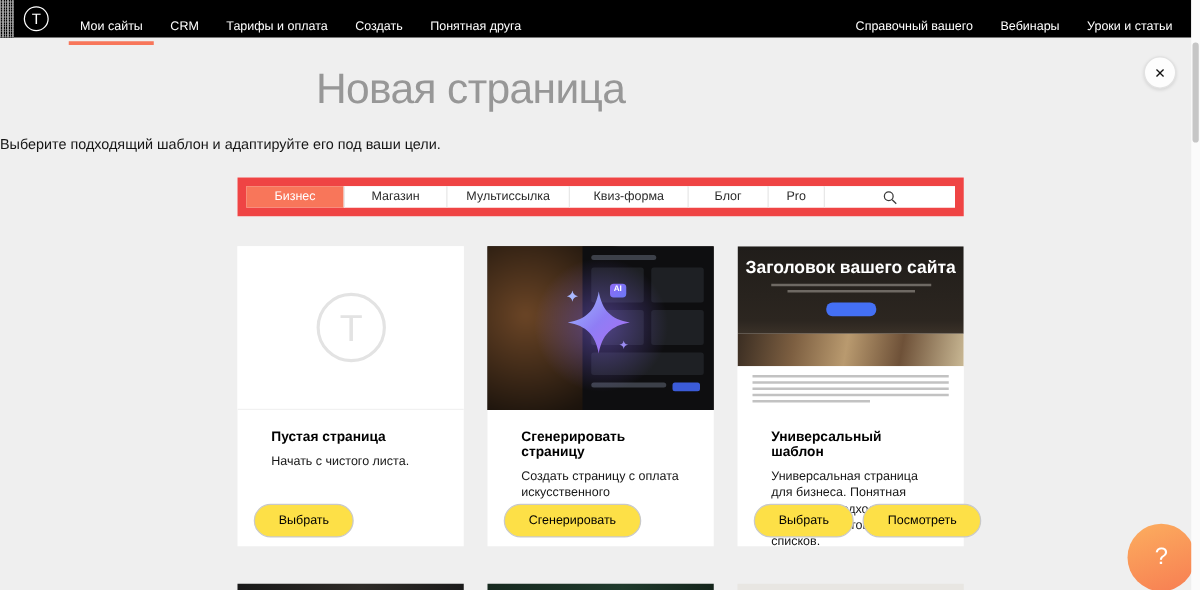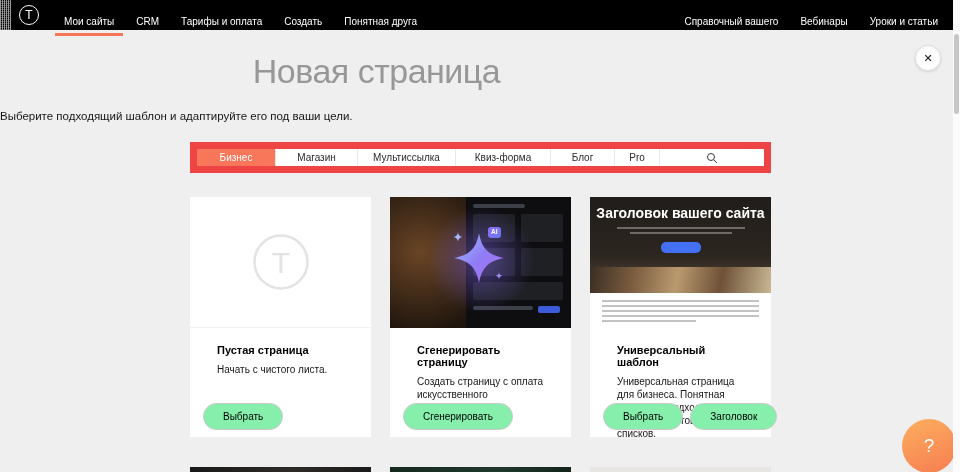--- a/index.html
+++ b/index.html
@@ -42,21 +42,21 @@
   
   .cards{position:absolute;left:190px;display:flex;gap:19px;}
   .cards.row1{top:197px;}
   .cards.row2{top:467px;}
   .card{width:181px;height:240px;background:#fff;position:relative;}
   .card-preview{height:131px;position:relative;overflow:hidden;cursor:pointer;}
   .card-body{padding:16px 27px 0;}
   .card-title{font-size:11px;font-weight:bold;color:#000;margin-bottom:7px;}
   .card-desc{font-size:10px;line-height:13px;color:#161616;}
   .card-actions{position:absolute;left:13px;bottom:7px;display:flex;gap:7px;}
-  .btn-outline{height:27px;padding:0 19px;border:1px solid #c9c9c9;border-radius:14px;background:#86efac;font-size:10px;color:#000;display:flex;align-items:center;cursor:pointer;white-space:nowrap;}
+  .btn-outline{height:27px;padding:0 19px;border:1px solid #c9c9c9;border-radius:14px;background:#fde047;font-size:10px;color:#000;display:flex;align-items:center;cursor:pointer;white-space:nowrap;}
 
   
   .preview-blank{display:flex;align-items:center;justify-content:center;background:#fff;border-bottom:1px solid #f1f1f1;}
 
   
   .preview-gen{background:#171310;}
   .gp-bg-left{position:absolute;left:-22px;top:-12px;width:125px;height:160px;background:radial-gradient(circle at 42% 42%, #6b4526, #1b130c 72%);filter:blur(3px);}
   .gp-site{position:absolute;right:0;top:0;width:105px;height:131px;background:#0e0e10;}
   .gp-site div{position:absolute;background:#1e2024;border-radius:2px;}
   .gp-r1{left:7px;top:7px;width:52px;height:4px;background:#3c4049 !important;}
@@ -214,21 +214,21 @@
         <div class="uni-ln"></div>
         <div class="uni-ln short"></div>
       </div>
     </div>
     <div class="card-body">
       <div class="card-title">Универсальный шаблон</div>
       <p class="card-desc">Универсальная страница для бизнеса. Понятная структура, подходит для больших текстов и списков.</p>
     </div>
     <div class="card-actions">
       <button class="btn-outline">Выбрать</button>
-      <button class="btn-outline">Заголовок</button>
+      <button class="btn-outline">Посмотреть</button>
     </div>
   </div>
 </div>
 
 <div class="cards row2">
   <div class="partial partial-1"></div>
   <div class="partial partial-2"></div>
   <div class="partial partial-3"></div>
 </div>
 

